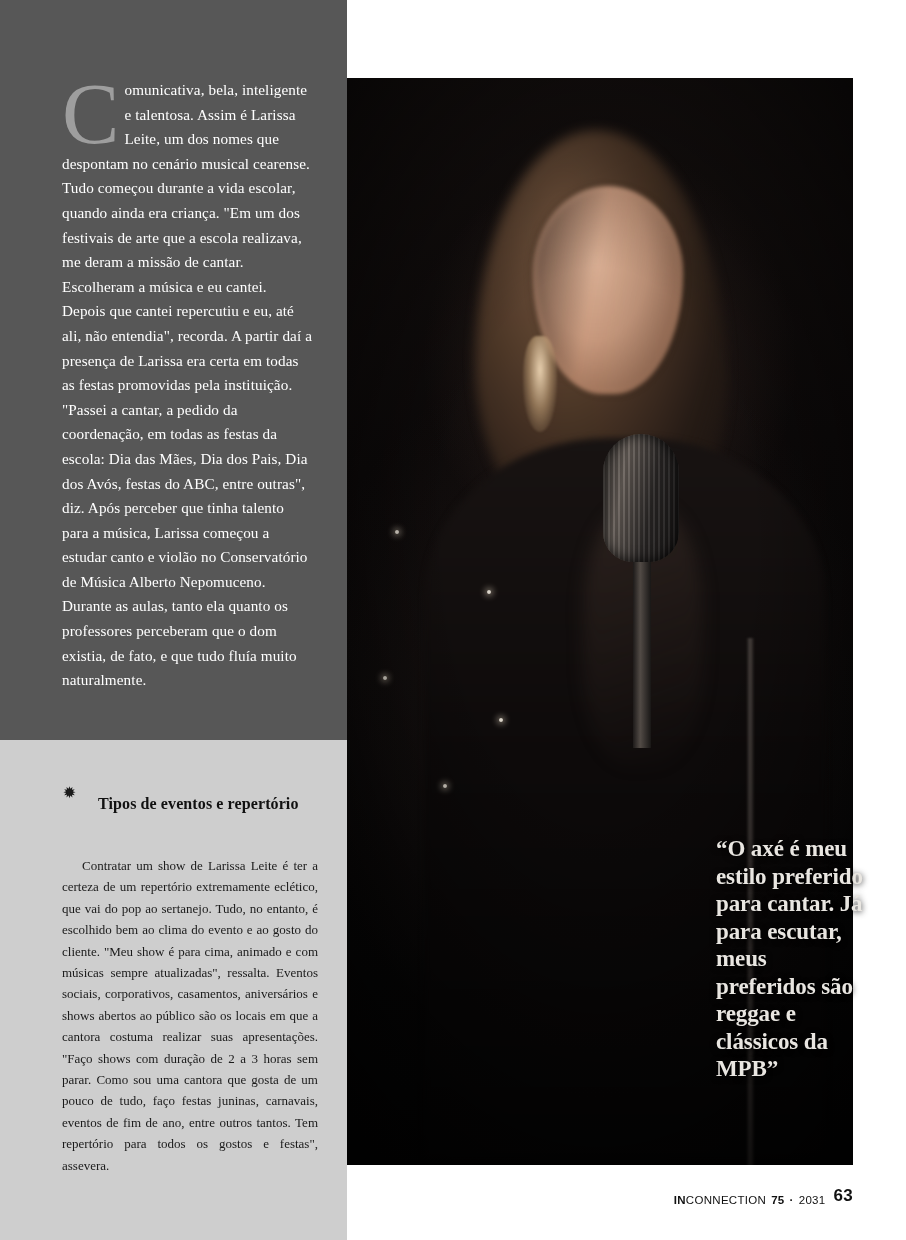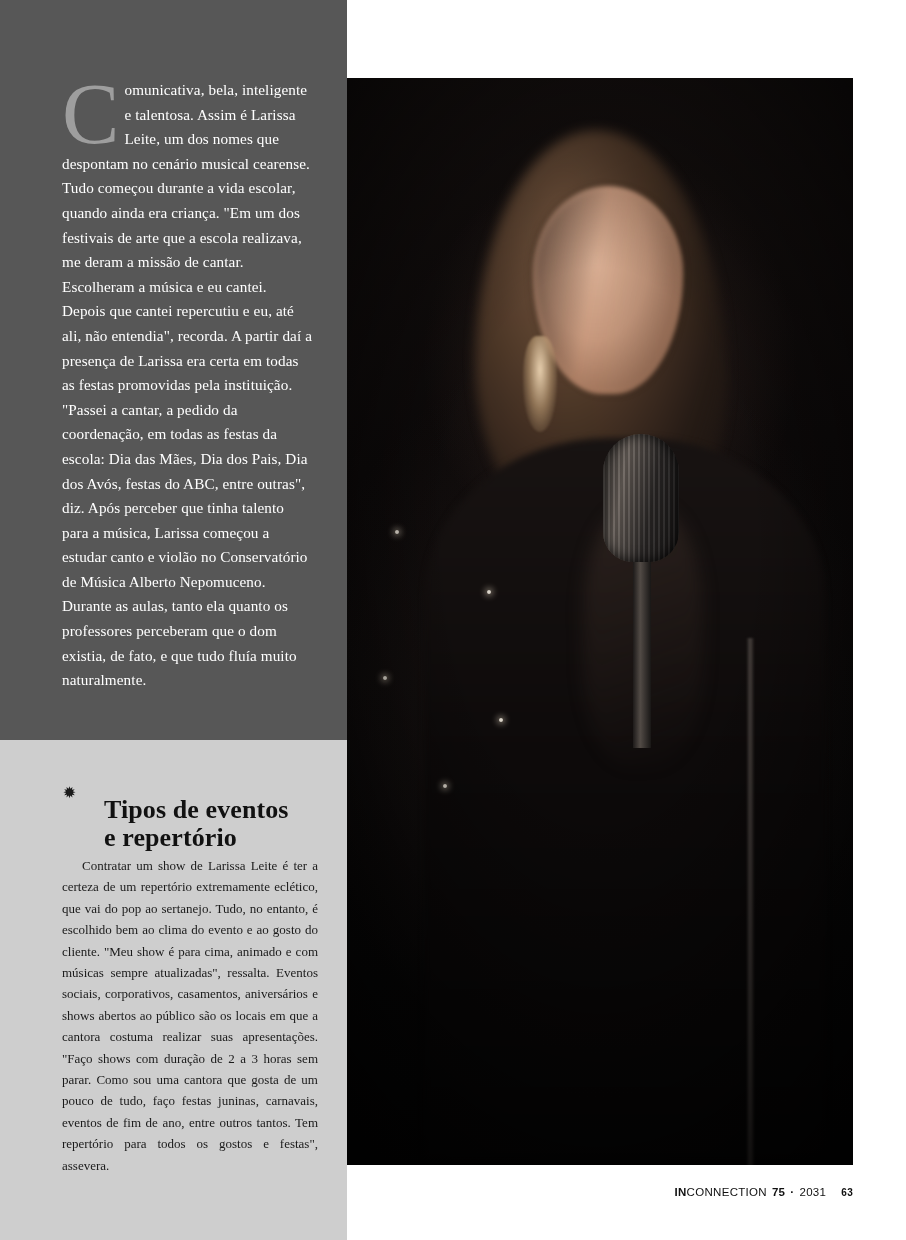--- a/index.html
+++ b/index.html
@@ -80,24 +80,24 @@
     flex: 0 0 auto;
     margin-top: 7px;
     width: 15px;
     height: 15px;
     line-height: 15px;
     font-size: 16px;
     color: #1b1b1b;
     text-align: center;
   }
   #section-head h2 {
-    margin: 18px;
+    margin: 12px;
     font-family: "Liberation Serif", serif;
     font-weight: 700;
-    font-size: 26px;
+    font-size: 16px;
     line-height: 28px;
     color: #111111;
     letter-spacing: 0.1px;
   }
 
   #section-body {
     position: absolute;
     left: 62px;
     top: 855px;
     width: 256px;
@@ -288,21 +288,21 @@
     color: #111111;
     display: flex;
     align-items: flex-end;
     gap: 5px;
   }
   #footer .brand { font-weight: 400; }
   #footer .brand b { font-weight: 700; }
   #footer .issue { font-weight: 700; }
   #footer .dot { font-weight: 700; }
   #footer .year { font-weight: 400; }
-  #footer .pagenum { font-weight: 700; font-size: 10px; margin-left: 10px; }
+  #footer .pagenum { font-weight: 700; font-size: 17px; margin-left: 3px; }
 </style>
 </head>
 <body>
 
 <div id="page">
 
   <div id="left-dark"></div>
   <div id="left-light"></div>
 
   <div id="lead-text">
@@ -330,20 +330,21 @@
     <div class="hand"></div>
     <div class="mic-head"></div>
     <div class="sparkle" style="left:48px; top:452px;"></div>
     <div class="sparkle" style="left:140px; top:512px;"></div>
     <div class="sparkle" style="left:36px; top:598px;"></div>
     <div class="sparkle" style="left:152px; top:640px;"></div>
     <div class="sparkle" style="left:96px; top:706px;"></div>
     <div class="vignette"></div>
   </div>
 
+  <blockquote id="pull-quote">“O axé é meu estilo preferido para cantar. Já para escutar, meus preferidos são reggae e clássicos da MPB”</blockquote>
 
   <div id="footer">
     <span class="brand"><b>IN</b><span>CONNECTION</span></span>
     <span class="issue">75</span>
     <span class="dot">·</span>
     <span class="year">2031</span>
     <span class="pagenum">63</span>
   </div>
 
 </div>

